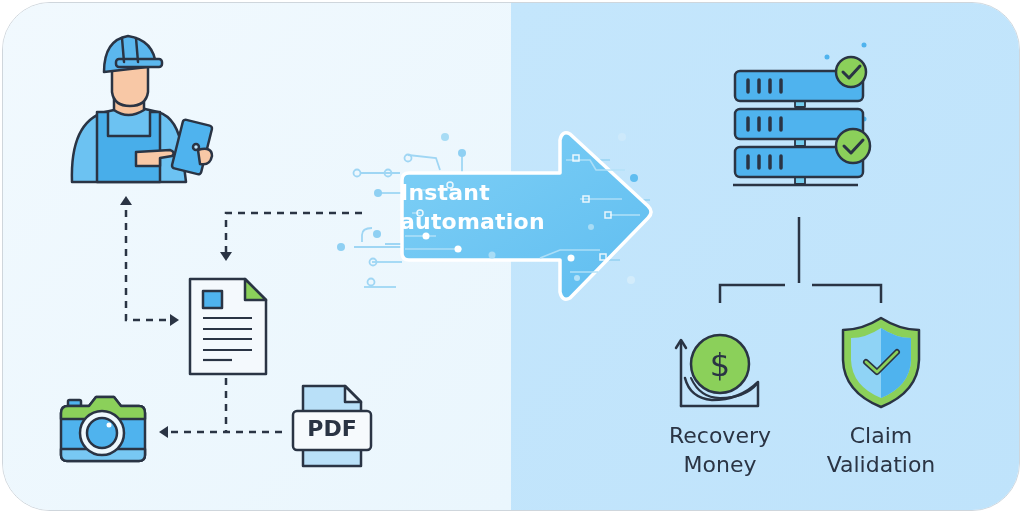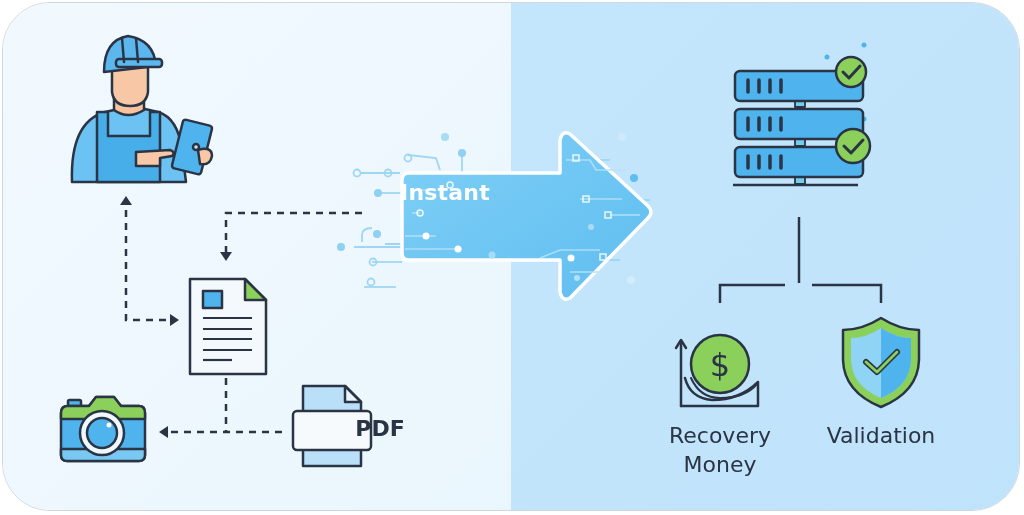--- a/index.html
+++ b/index.html
@@ -3,21 +3,21 @@
 <meta charset="utf-8">
 <style>
   html, body { margin:0; padding:0; background:#ffffff; }
   body { width:1024px; height:515px; position:relative; overflow:hidden; font-family:"DejaVu Sans", sans-serif; }
   .frame { position:absolute; left:2px; top:2px; width:1018px; height:509px; border-radius:48px; overflow:hidden; border:1.5px solid #cfd6dc; box-sizing:border-box; }
   .panel-left { position:absolute; left:0; top:0; width:508px; height:100%; background:linear-gradient(135deg,#f1f9fe 0%,#eaf6fd 100%); }
   .panel-right { position:absolute; left:508px; top:0; right:0; height:100%; background:linear-gradient(135deg,#c4e6fc 0%,#bfe3fb 100%); }
   svg.art { position:absolute; left:0; top:0; }
   .label { position:absolute; font-family:"DejaVu Sans", sans-serif; color:#2a3444; font-size:22px; text-align:center; line-height:29px; }
   .arrow-text { position:absolute; left:400px; top:178px; width:220px; color:#ffffff; font-size:22px; font-weight:bold; line-height:29px; letter-spacing:0.2px; }
-  .pdf-text { position:absolute; left:293px; top:416px; width:78px; text-align:center; font-size:22px; font-weight:bold; color:#2a3444;padding-left:48px; }
+  .pdf-text { position:absolute; left:293px; top:416px; width:78px; text-align:center; font-size:22px; font-weight:bold; color:#2a3444; }
 </style>
 </head>
 <body>
 
 <div class="frame">
   <div class="panel-left"></div>
   <div class="panel-right"></div>
 </div>
 
 <svg class="art" width="1024" height="515" viewBox="0 0 1024 515">
@@ -203,23 +203,25 @@
     <path d="M881 318 Q900 330 919 330 L919 360 Q918 392 881 407 Q844 392 843 360 L843 330 Q862 330 881 318 Z" fill="#8bd05a"></path>
     <path d="M881 328 Q896 338 911 338 L911 360 Q910 386 881 398 Q852 386 851 360 L851 338 Q866 338 881 328 Z" fill="#8fd3f5" stroke="none"></path>
     <path d="M881 328 Q896 338 911 338 L911 360 Q910 386 881 398 Z" fill="#4fb3ee" stroke="none"></path>
     <path d="M866 362 L877 372 L897 352" fill="none" stroke-width="6" stroke-linecap="round"></path>
     <path d="M866 362 L877 372 L897 352" fill="none" stroke="#8bd05a" stroke-width="2.8" stroke-linecap="round"></path>
   </g>
 </svg>
 
 <div class="arrow-text">
   <div>Instant</div>
+  <div>automation</div>
 </div>
 
 <div class="pdf-text">PDF</div>
 
 <div class="label" style="left:650px; top:421px; width:140px;">
   <div>Recovery</div>
   <div>Money</div>
 </div>
 <div class="label" style="left:806px; top:421px; width:150px;">
+  <div>Claim</div>
   <div>Validation</div>
 </div>
 
 </body></html>

